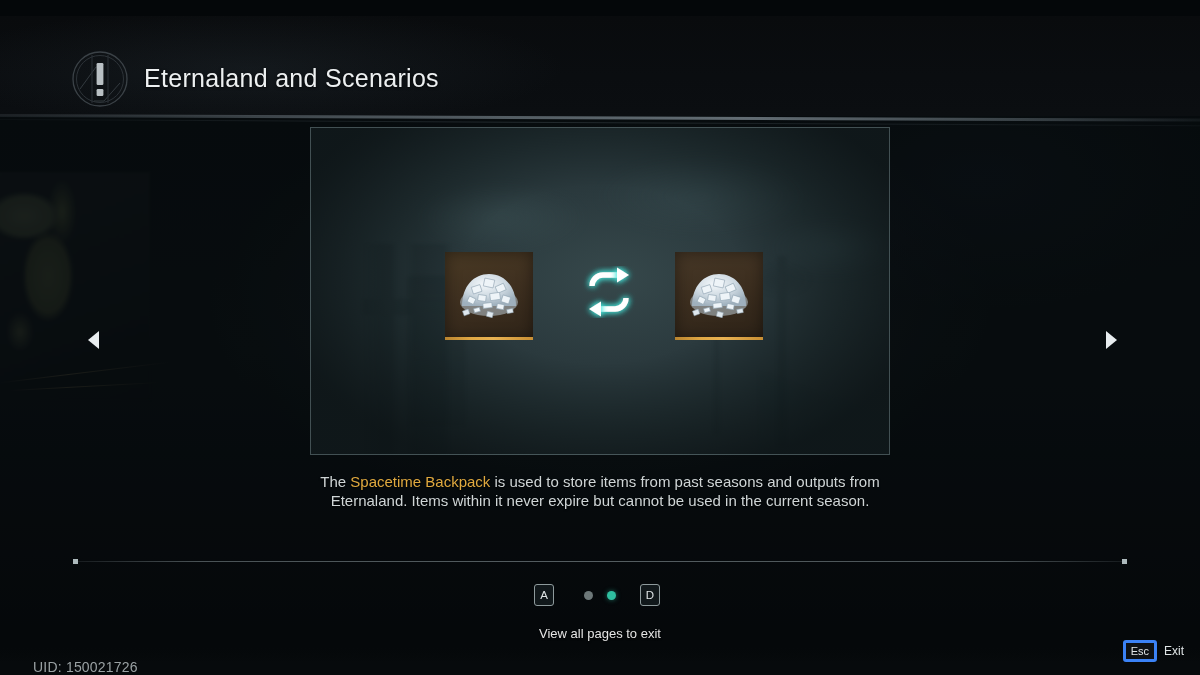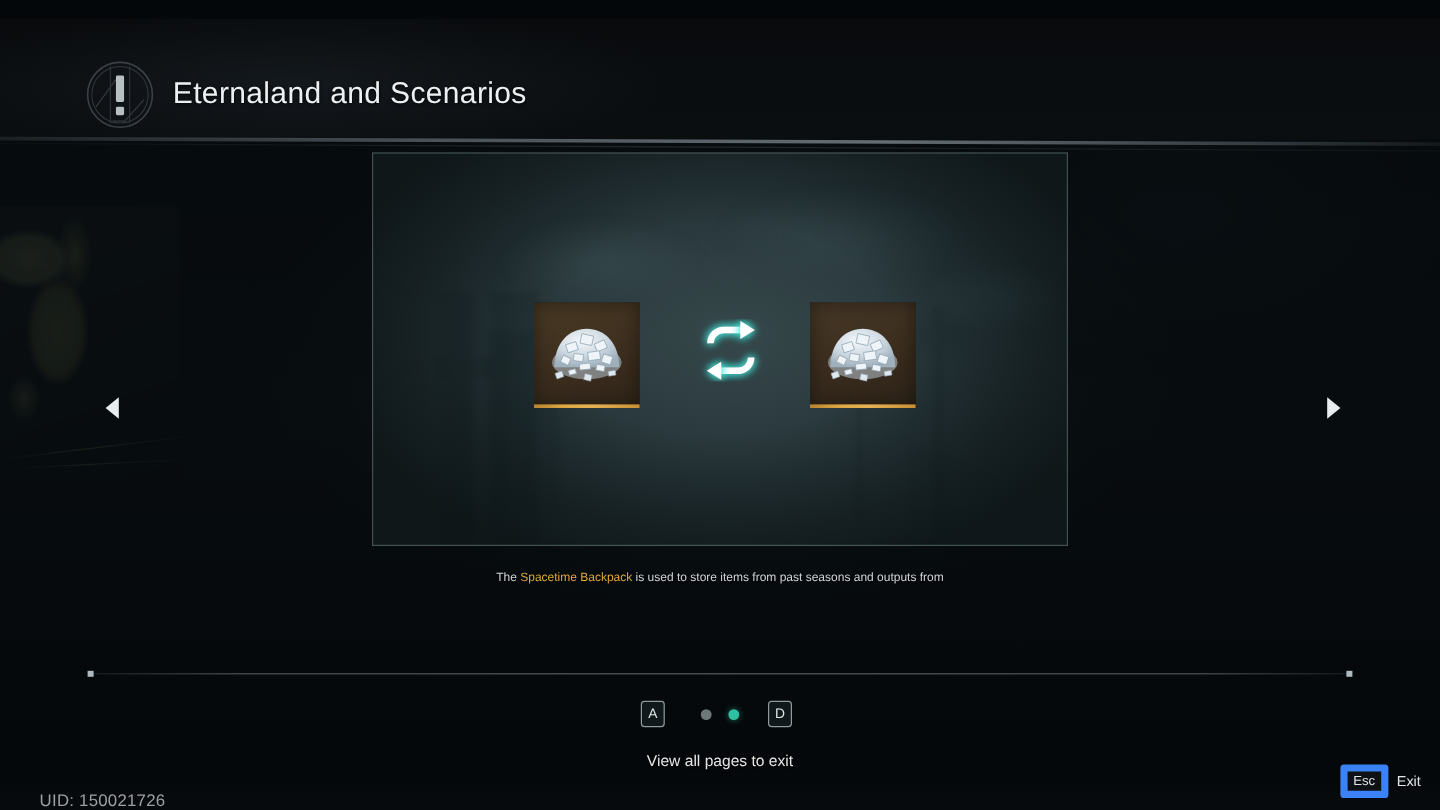--- a/index.html
+++ b/index.html
@@ -136,21 +136,21 @@
   }
   .tile .tile-border {
     position:absolute; left:0; bottom:0; width:100%; height:3px;
     background:linear-gradient(90deg,#b9842f 0%,#e0a845 30%,#e8b253 55%,#c88f34 100%);
   }
   .swap-icon { position:absolute; left:268px; top:138px; width:60px; height:52px; }
 
   
   #desc {
     position:absolute; left:300px; top:473px; width:600px;
-    text-align:center; font-size:10px; line-height:18.7px; color:#cfd5d6;
+    text-align:center; font-size:15px; line-height:18.7px; color:#cfd5d6;
     text-shadow:0 1px 2px rgba(0,0,0,.85);
   }
   #desc .gold { color:#e0a93f; }
   #desc .line-gold { color:#e0a93f; }
 
   
   .mid-divider { position:absolute; left:74px; top:561px; width:1052px; height:1px;
     background:linear-gradient(90deg,rgba(165,180,185,.10) 0%,rgba(175,192,196,.40) 12%,rgba(180,196,200,.45) 50%,rgba(175,192,196,.40) 88%,rgba(165,180,185,.10) 100%); }
   .mid-divider .cap { position:absolute; top:-2px; width:5px; height:5px; background:#aebabd; }
   .mid-divider .cap.l { left:-1px; }
@@ -177,21 +177,21 @@
 
   
   .nav-arrow { position:absolute; top:325px; width:30px; height:30px; }
   .nav-arrow.left  { left:80px; }
   .nav-arrow.right { left:1095px; }
 
   
   #uid { position:absolute; left:33px; top:659px; font-size:14px; color:#9aa1a3; letter-spacing:.2px; }
   #exit-group { position:absolute; right:16px; top:641px; height:20px; display:flex; align-items:center; gap:7px; }
   #exit-group .esc {
-    border:6px solid #3b82f6; border-radius:3px; background:rgba(18,22,26,.7);
+    border:3px solid #3b82f6; border-radius:3px; background:rgba(18,22,26,.7);
     font-size:11px; line-height:16px; padding:0 5px; color:#dfe4e5;
   }
   #exit-group .exit-label { font-size:12px; color:#dfe4e5; }
   .bottom-fade { position:absolute; left:0; top:648px; width:1200px; height:27px;
     background:linear-gradient(180deg,rgba(5,7,9,0) 0%, #070a0c 55%); }
 </style>
 </head>
 <body>
 
 <div id="bg">
@@ -317,20 +317,21 @@
           <rect x="53" y="45" width="6" height="4" transform="rotate(-10 56 47)"></rect>
         </g>
       </svg>
     </div>
     <div class="tile-border"></div>
   </div>
 </div>
 
 <div id="desc">
   <div><span>The </span><span class="gold">Spacetime Backpack</span><span> is used to store items from past seasons and outputs from</span></div>
+  <div>Eternaland. Items within it never expire but cannot be used in the current season.</div>
 </div>
 
 <div class="mid-divider">
   <span class="cap l"></span>
   <span class="cap r"></span>
 </div>
 
 <div id="pager">
   <div class="keycap a">A</div>
   <div class="dot inactive"></div>

